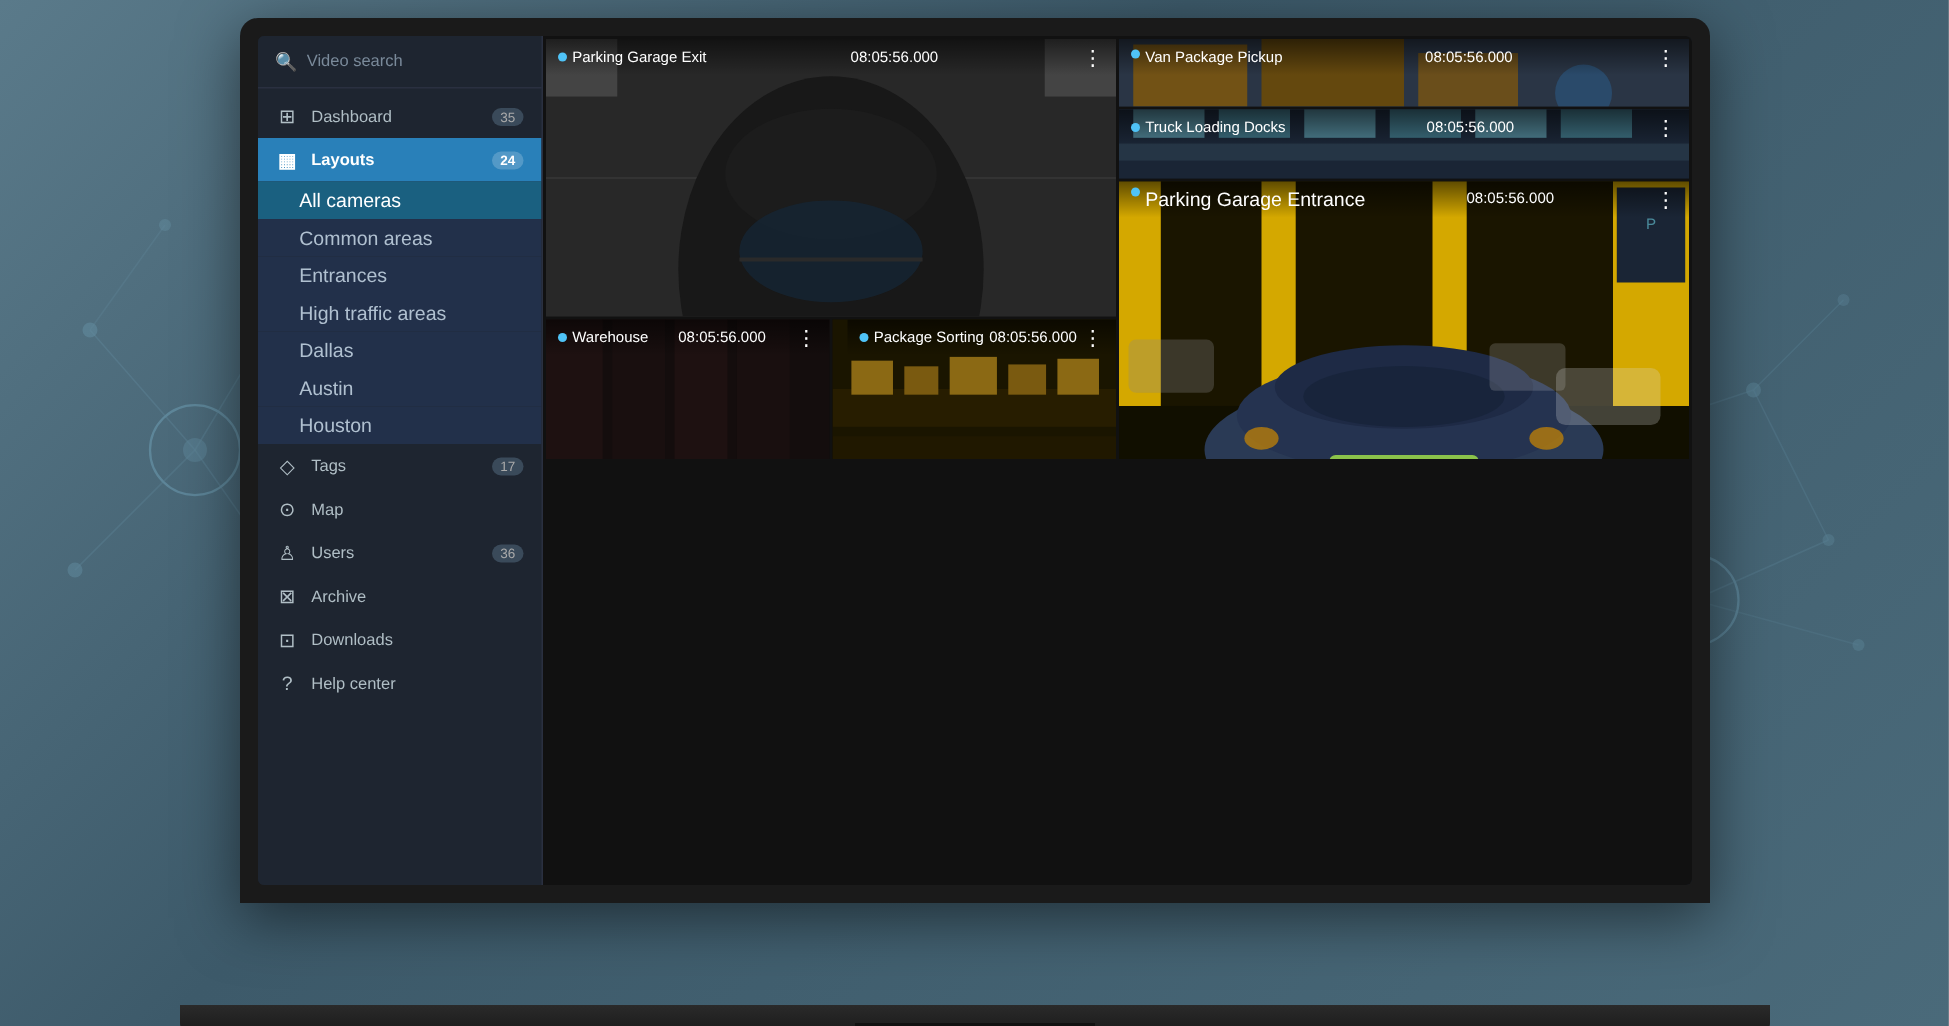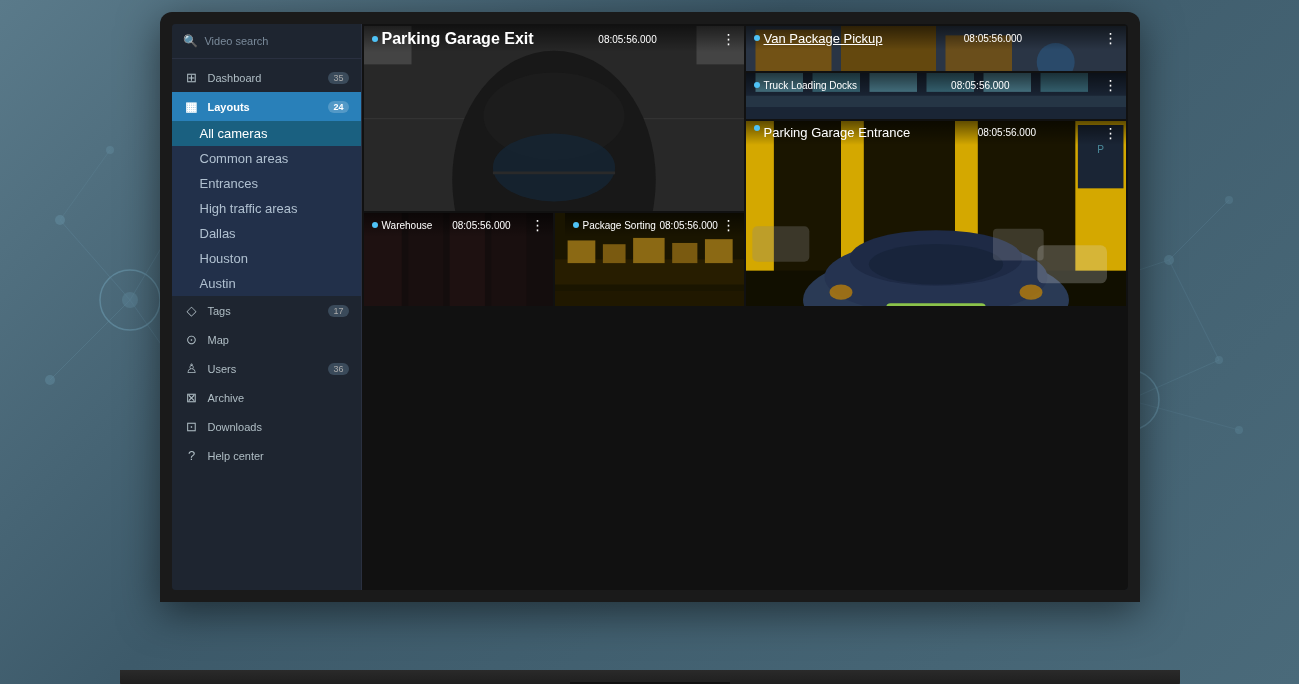--- a/index.html
+++ b/index.html
@@ -240,22 +240,22 @@
             <span class="nav-item-icon">▦</span>
             <span>Layouts</span>
             <span class="nav-badge">24</span>
           </div>
 
           <div class="layout-sub-item active">All cameras</div>
           <div class="layout-sub-item">Common areas</div>
           <div class="layout-sub-item">Entrances</div>
           <div class="layout-sub-item">High traffic areas</div>
           <div class="layout-sub-item">Dallas</div>
+          <div class="layout-sub-item">Austin</div>
           <div class="layout-sub-item">Houston</div>
-          <div class="layout-sub-item">Austin</div>
 
           <div class="nav-item">
             <span class="nav-item-icon">◇</span>
             <span>Tags</span>
             <span class="nav-badge">17</span>
           </div>
 
           <div class="nav-item">
             <span class="nav-item-icon">⊙</span>
             <span>Map</span>
@@ -303,21 +303,21 @@
 
       <ellipse cx="108" cy="276" rx="9" ry="5" fill="#555"></ellipse>
       <ellipse cx="172" cy="276" rx="9" ry="5" fill="#555"></ellipse>
 
       <line x1="95" y1="190" x2="185" y2="190" stroke="#2a2a2a" stroke-width="2"></line>
 
       <rect x="103" y="258" width="74" height="26" rx="3" fill="#222" stroke="#8bc34a" stroke-width="2.5"></rect>
       <text x="140" y="276" text-anchor="middle" fill="#bbb" font-size="9" font-family="monospace">B02593</text>
     </svg>
   <div style="position: absolute; top: 0px; left: 0px; right: 0px; display: flex; align-items: center; justify-content: space-between; padding: 4px 8px; background: linear-gradient(rgba(0, 0, 0, 0.55), transparent);">
-      <div style="display:flex;align-items:center;gap:4px;color:#fff;font-size:16px;font-weight:bold;">
+      <div style="display:flex;align-items:center;gap:4px;color:#fff;font-size:10px;">
         <div style="width:6px;height:6px;border-radius:50%;background:#4fc3f7;"></div>
         <span>Parking Garage Exit</span>
       </div>
       <span style="color:#fff;font-size:10px;">08:05:56.000</span>
       <span style="color:#fff;font-size:14px;cursor:pointer;">⋮</span>
     </div>
             </div>
             <div style="flex: 1 1 0%; display: flex; gap: 2px; min-height: 0px;">
               <div style="flex: 1 1 0%; background: rgb(20, 13, 13); position: relative; overflow: hidden;">
     <svg width="100%" height="100%" viewBox="0 0 150 160" preserveAspectRatio="xMidYMid slice" style="position:absolute;top:0;left:0;">
@@ -381,21 +381,21 @@
       <rect x="5" y="55" width="40" height="32" fill="#7a5510" opacity="0.9"></rect>
       <rect x="50" y="48" width="50" height="40" fill="#6a4a08" opacity="0.9"></rect>
       <rect x="105" y="58" width="35" height="28" fill="#7a5510" opacity="0.8"></rect>
 
       <circle cx="163" cy="72" r="10" fill="#2a4a6a"></circle>
       <rect x="156" y="82" width="14" height="30" fill="#1a5a8a"></rect>
       <rect x="154" y="112" width="6" height="14" fill="#1a2a3a"></rect>
       <rect x="164" y="112" width="6" height="14" fill="#1a2a3a"></rect>
     </svg>
   <div style="position: absolute; top: 0px; left: 0px; right: 0px; display: flex; align-items: center; justify-content: space-between; padding: 4px 8px; background: linear-gradient(rgba(0, 0, 0, 0.55), transparent);">
-      <div style="display:flex;align-items:center;gap:4px;color:#fff;font-size:13px;text-decoration:underline;">
+      <div style="display:flex;align-items:flex-start;gap:4px;color:#fff;font-size:10px;">
         <div style="width:6px;height:6px;border-radius:50%;background:#4fc3f7;"></div>
         <span>Van Package Pickup</span>
       </div>
       <span style="color:#fff;font-size:10px;">08:05:56.000</span>
       <span style="color:#fff;font-size:14px;cursor:pointer;">⋮</span>
     </div>
               </div>
               <div style="flex: 1 1 0%; background: rgb(26, 37, 53); position: relative; overflow: hidden;">
     <svg width="100%" height="100%" viewBox="0 0 200 130" preserveAspectRatio="xMidYMid slice" style="position:absolute;top:0;left:0;">
       <rect width="200" height="130" fill="#1a2535"></rect>

